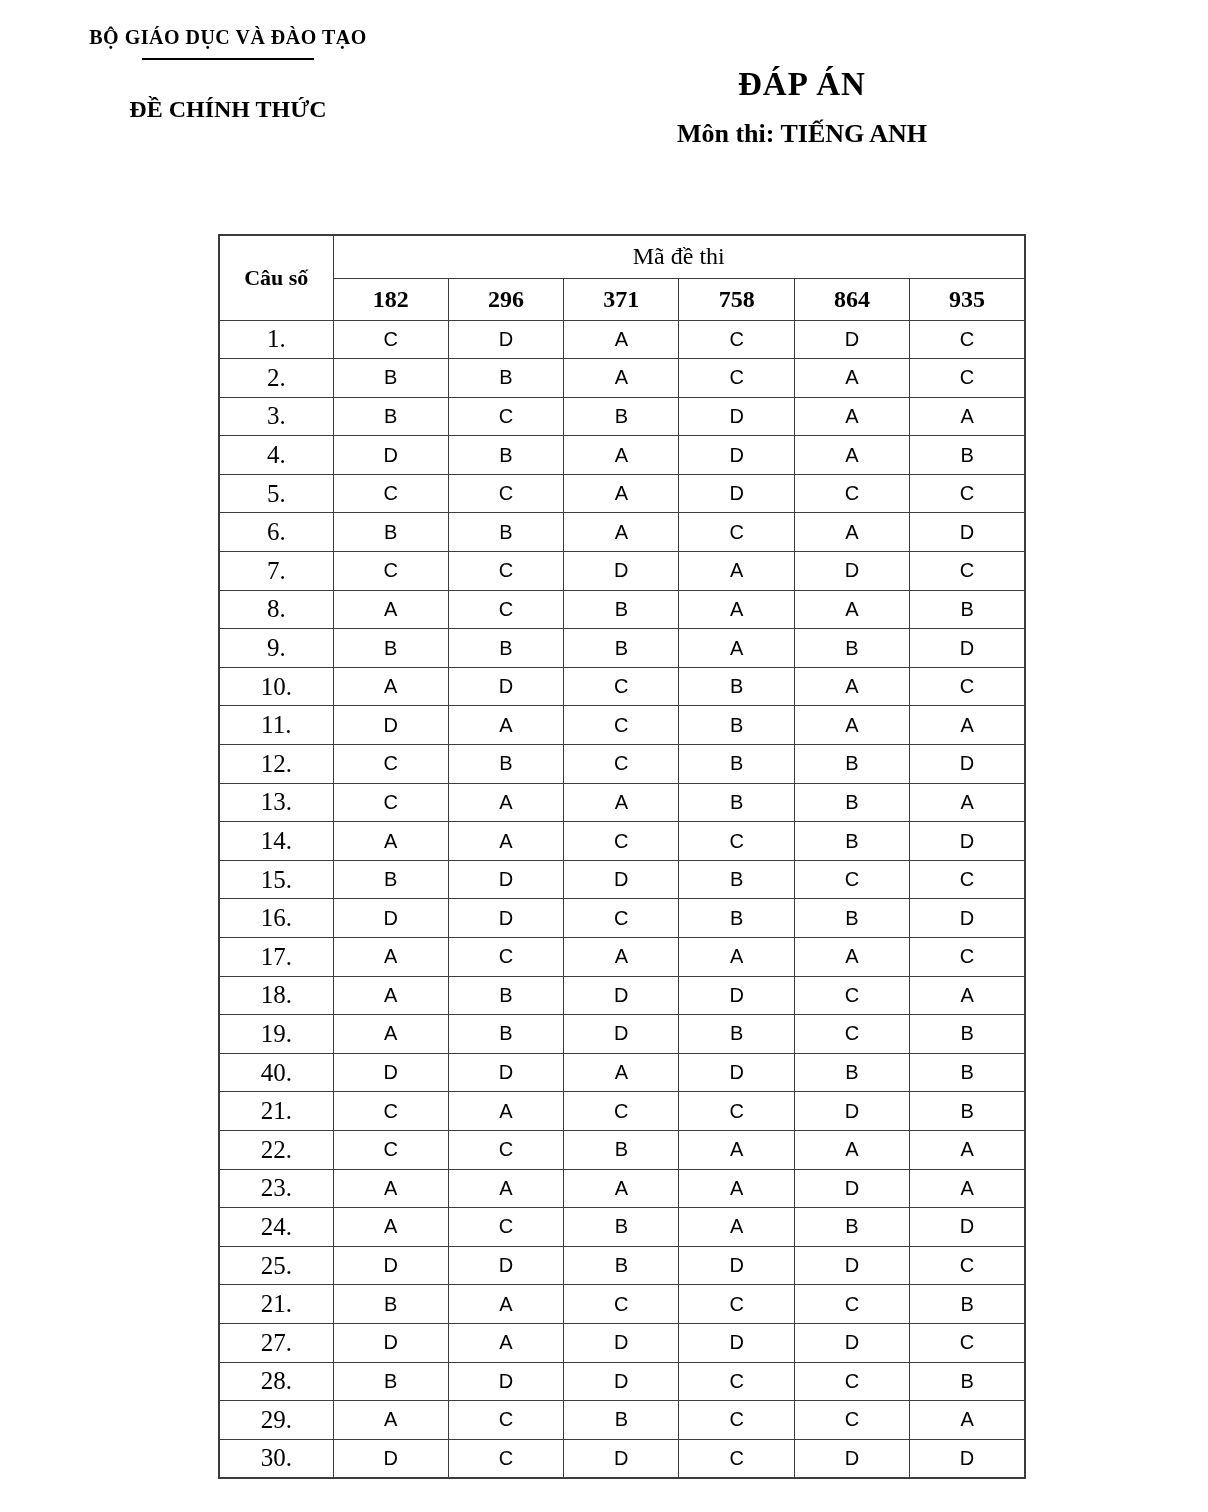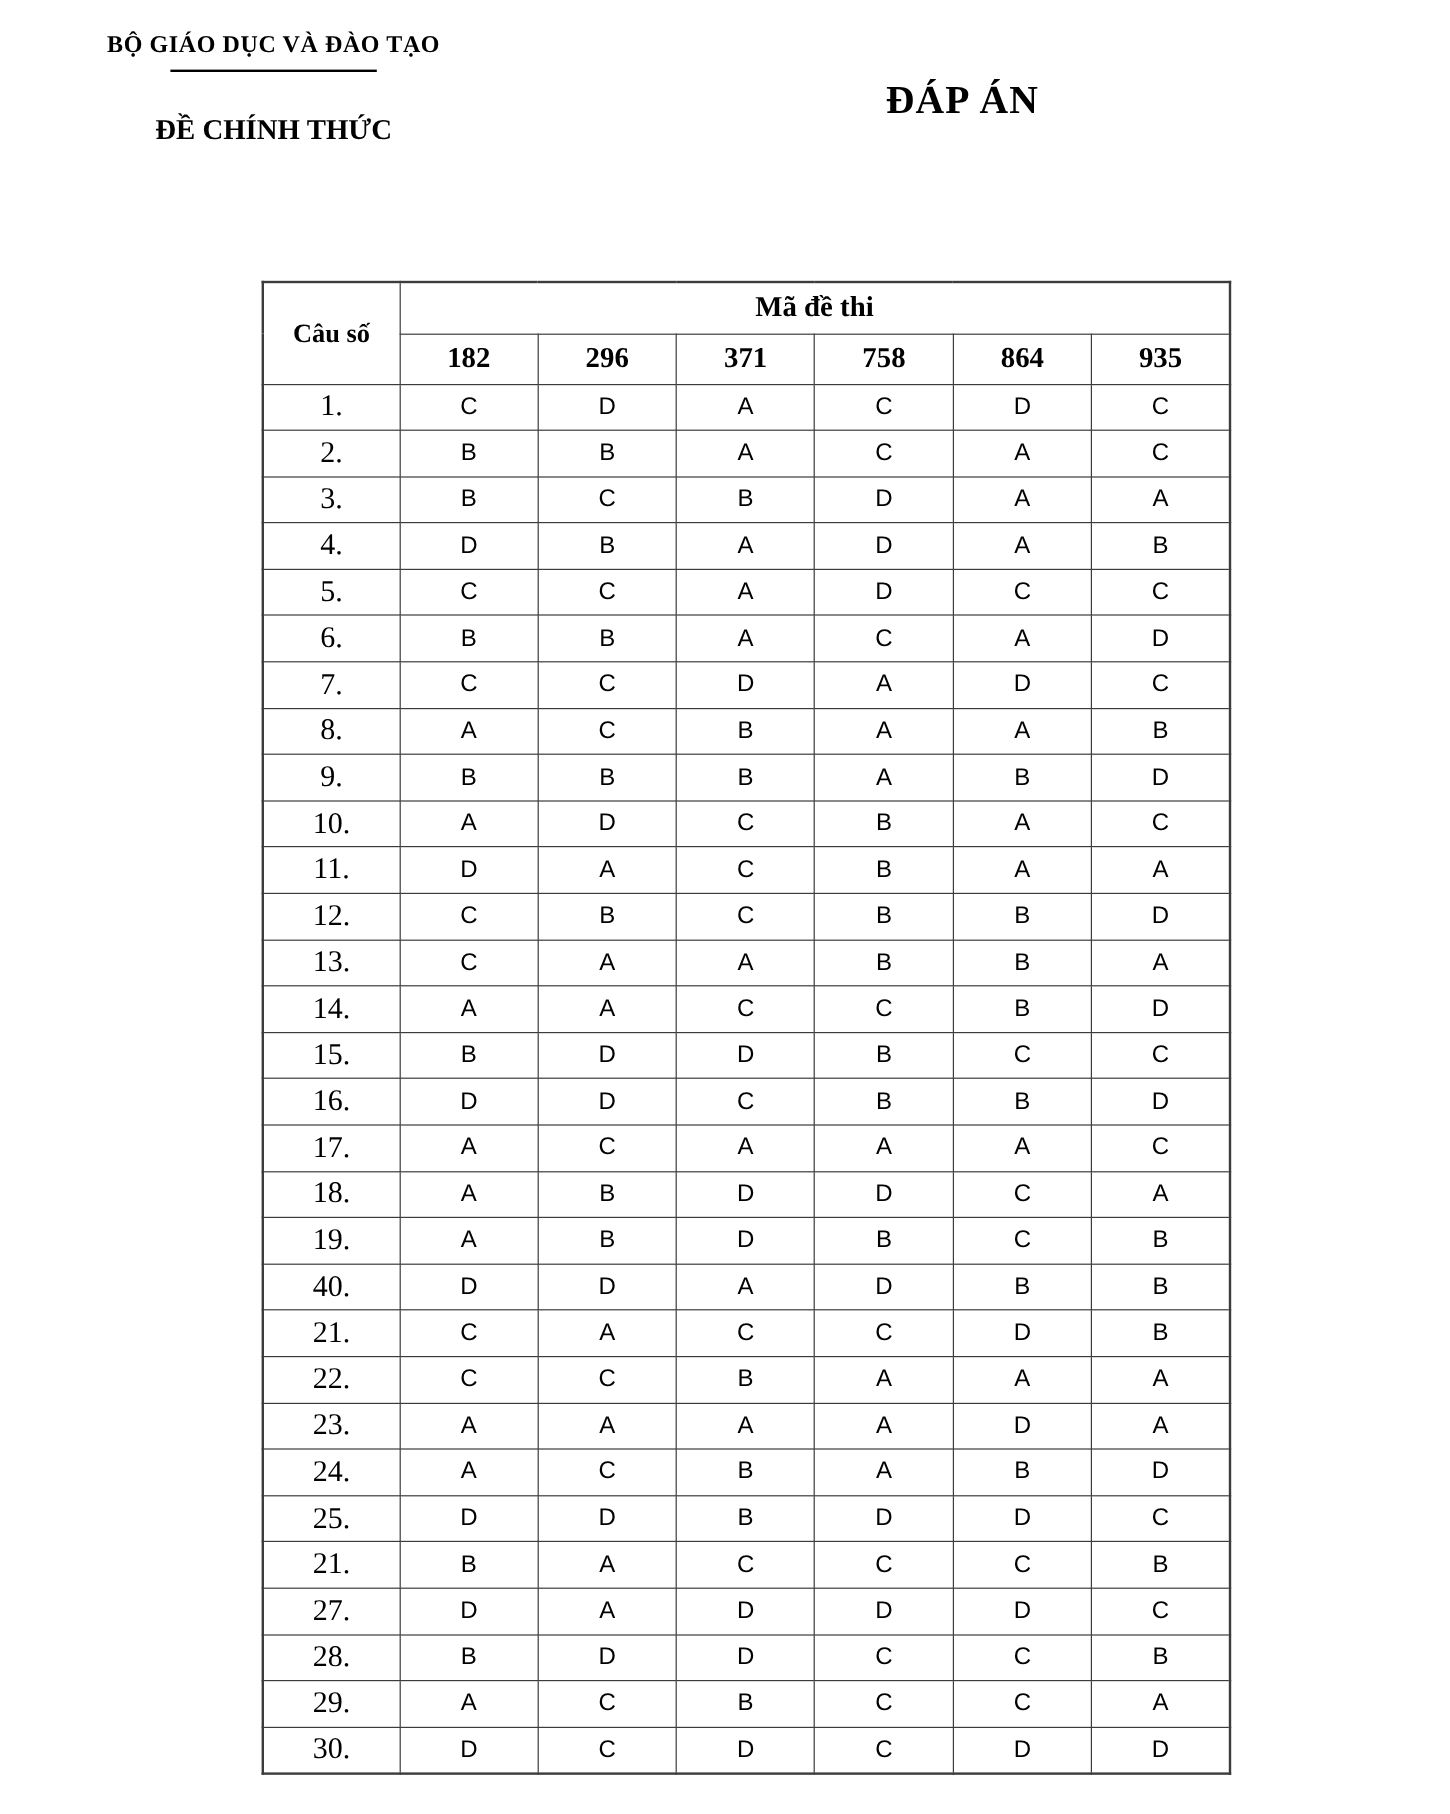--- a/index.html
+++ b/index.html
@@ -87,21 +87,21 @@
   .col-a { width: 115.6px; }
 
   th.question-col-header {
     font-family: "Liberation Serif", serif;
     font-weight: bold;
     font-size: 22px;
   }
   th.code-group-header {
     height: 43px;
     font-family: "Liberation Serif", serif;
-    font-weight: bold;
+    font-weight: normal;
     font-size: 24px;
   }
   th.code-header {
     height: 42px;
     font-family: "Liberation Serif", serif;
     font-weight: bold;
     font-size: 24px;
   }
   td.question-number {
     height: 38.6px;
@@ -117,20 +117,21 @@
 <body>
 
 <div class="header-left">
   <div class="issuer">BỘ GIÁO DỤC VÀ ĐÀO TẠO</div>
   <div class="issuer-rule"></div>
   <div class="exam-type">ĐỀ CHÍNH THỨC</div>
 </div>
 
 <div class="header-right">
   <div class="answer-key-title">ĐÁP ÁN</div>
+  <div class="subject-line">Môn thi: TIẾNG ANH</div>
 </div>
 
 <table class="answer-table">
   <thead>
     <tr>
       <th class="question-col-header col-q" rowspan="2">Câu số</th>
       <th class="code-group-header" colspan="6">Mã đề thi</th>
     </tr>
     <tr id="code-header-row">
         <th class="code-header col-a">182</th>

